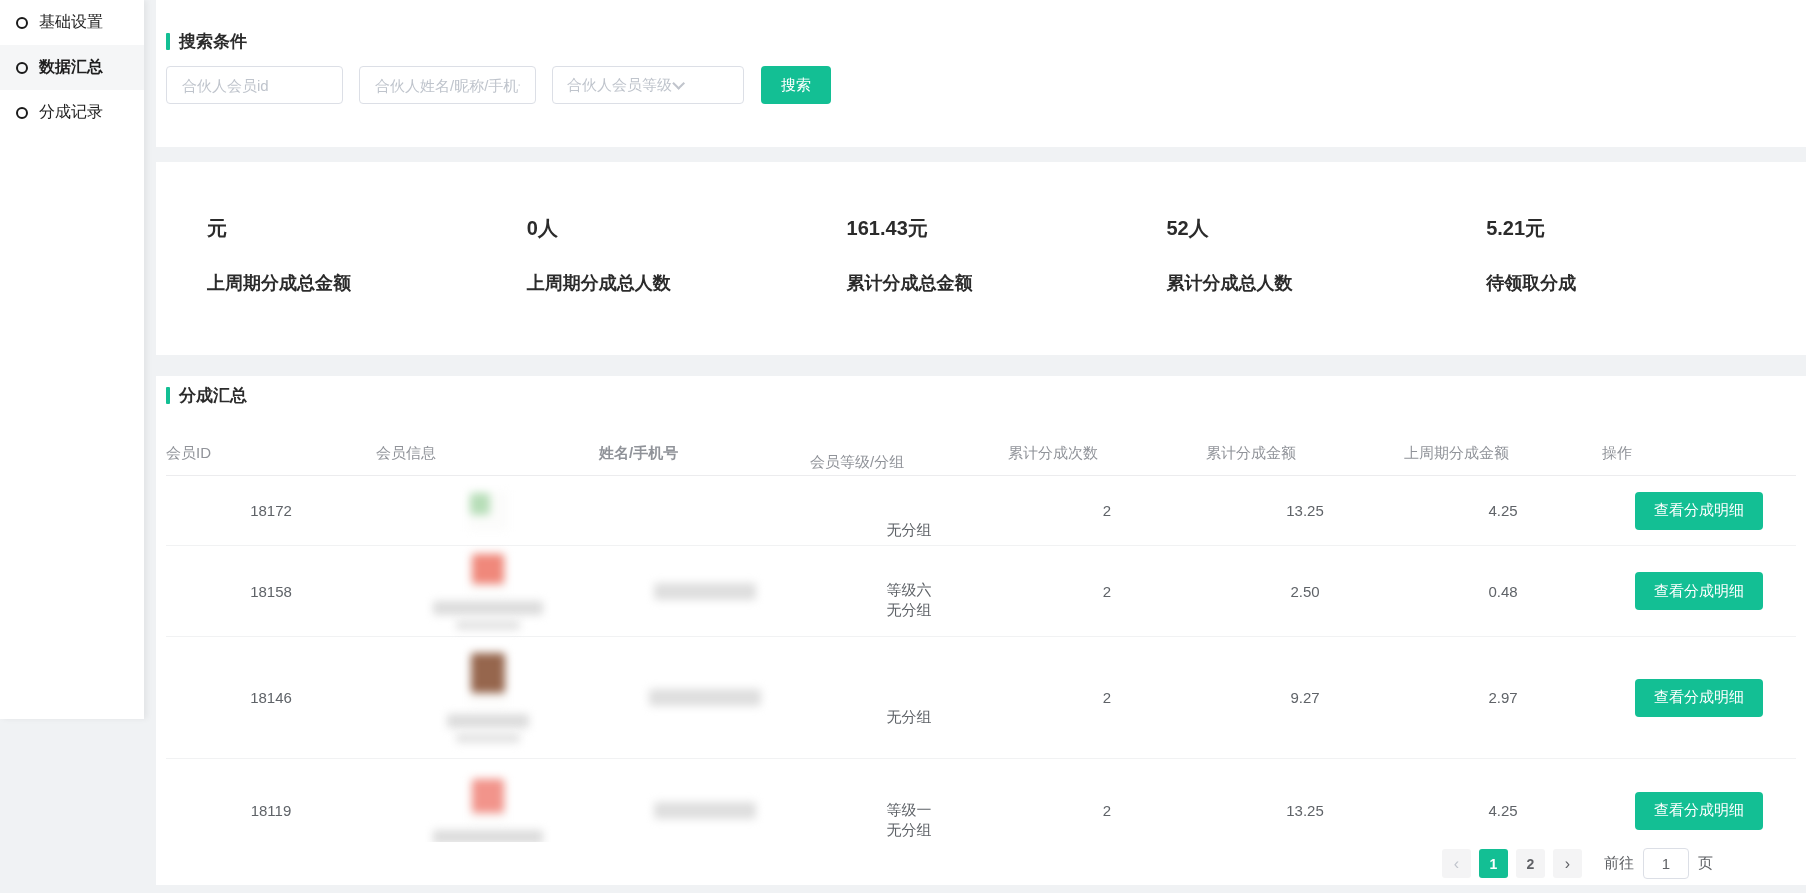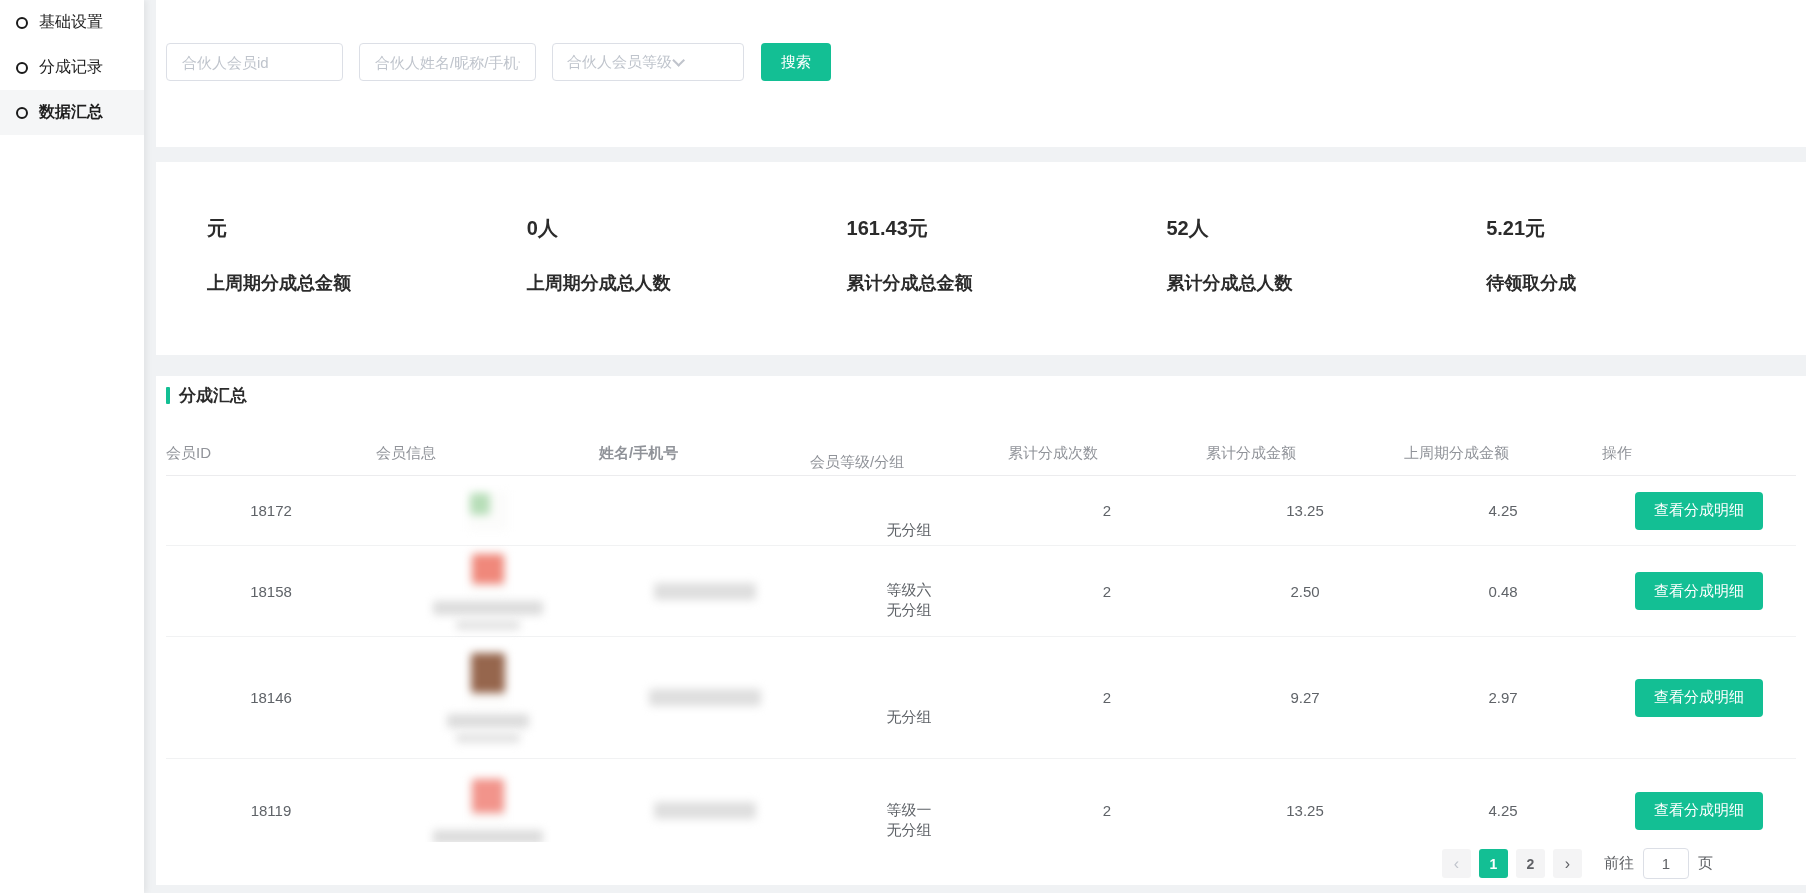--- a/index.html
+++ b/index.html
@@ -5,21 +5,21 @@
   * { margin:0; padding:0; box-sizing:border-box; }
   html,body { width:1806px; height:893px; overflow:hidden; }
   body {
     background:#f0f2f4;
     font-family:"Liberation Sans","DejaVu Sans",sans-serif;
     color:#303133;
     position:relative;
   }
   
   .sidebar {
-    position:absolute; left:0; top:0; width:144px; height:893px;
+    position:absolute; left:0; top:0; width:144px; height:719px;
     background:#fff; box-shadow:3px 0 6px rgba(0,0,0,0.06); z-index:5;
     padding-top:0;
   }
   .side-item {
     height:45px; display:flex; align-items:center; gap:11px;
     padding-left:16px; font-size:16px; color:#1f1f1f; cursor:pointer;
   }
   .side-item.active { background:#f5f6f7; font-weight:bold; }
   .circle-ico {
     width:12px; height:12px; border:2px solid #1a1a1a; border-radius:50%;
@@ -125,33 +125,37 @@
   }
 </style>
 </head>
 <body>
 
 <aside class="sidebar">
   <div class="side-item">
     <span class="circle-ico"></span>
     <span>基础设置</span>
   </div>
+  <div class="side-item active">
+    <span class="circle-ico"></span>
+    <span>数据汇总</span>
+  </div>
   <div class="side-item">
     <span class="circle-ico"></span>
     <span>分成记录</span>
   </div>
-  <div class="side-item active">
-    <span class="circle-ico"></span>
-    <span>数据汇总</span>
-  </div>
 </aside>
 
 <main class="main">
 
   <section class="card card-search">
+    <div class="sec-title">
+      <span class="sec-bar" style="background: rgb(19, 191, 148);"></span>
+      <span class="sec-text">搜索条件</span>
+    </div>
     <div class="search-row">
       <input class="inp inp-id" type="text" placeholder="合伙人会员id" style="">
       <input class="inp inp-name" type="text" placeholder="合伙人姓名/昵称/手机号" style="">
       <div class="sel">
         <span class="sel-text">合伙人会员等级</span>
         <span class="chev-down"></span>
       </div>
       <button class="btn-search" style="background: rgb(19, 191, 148);">搜索</button>
     </div>
   </section>

